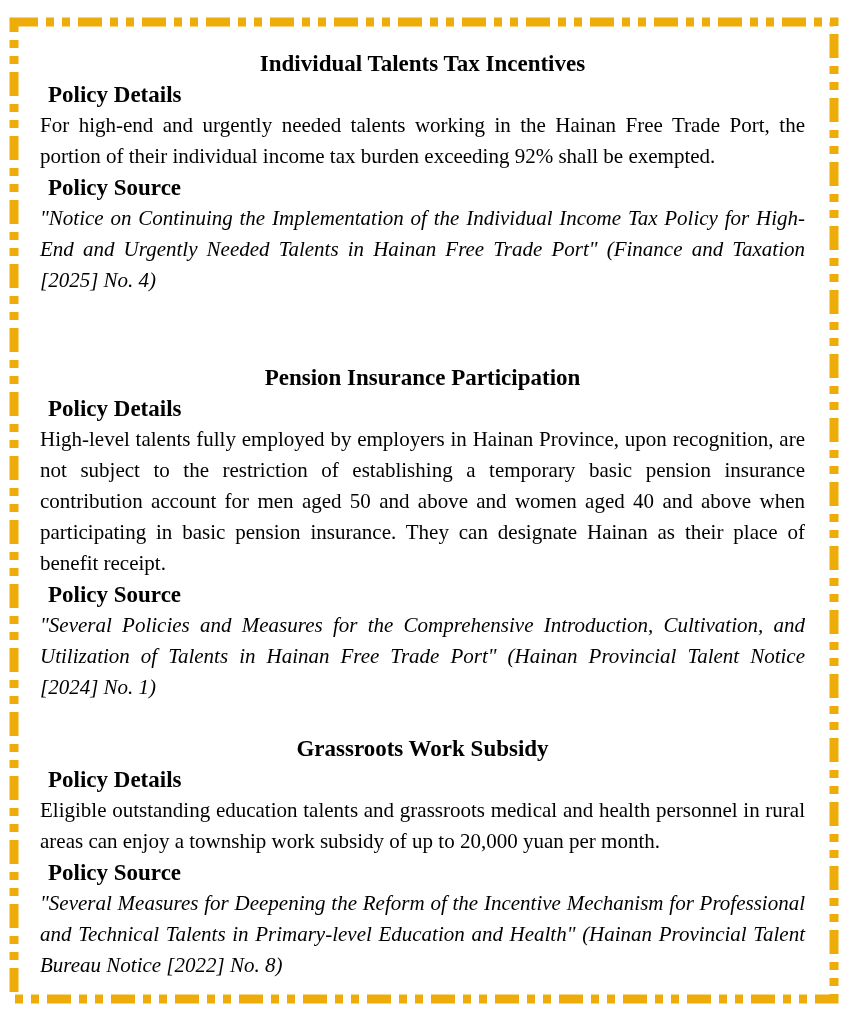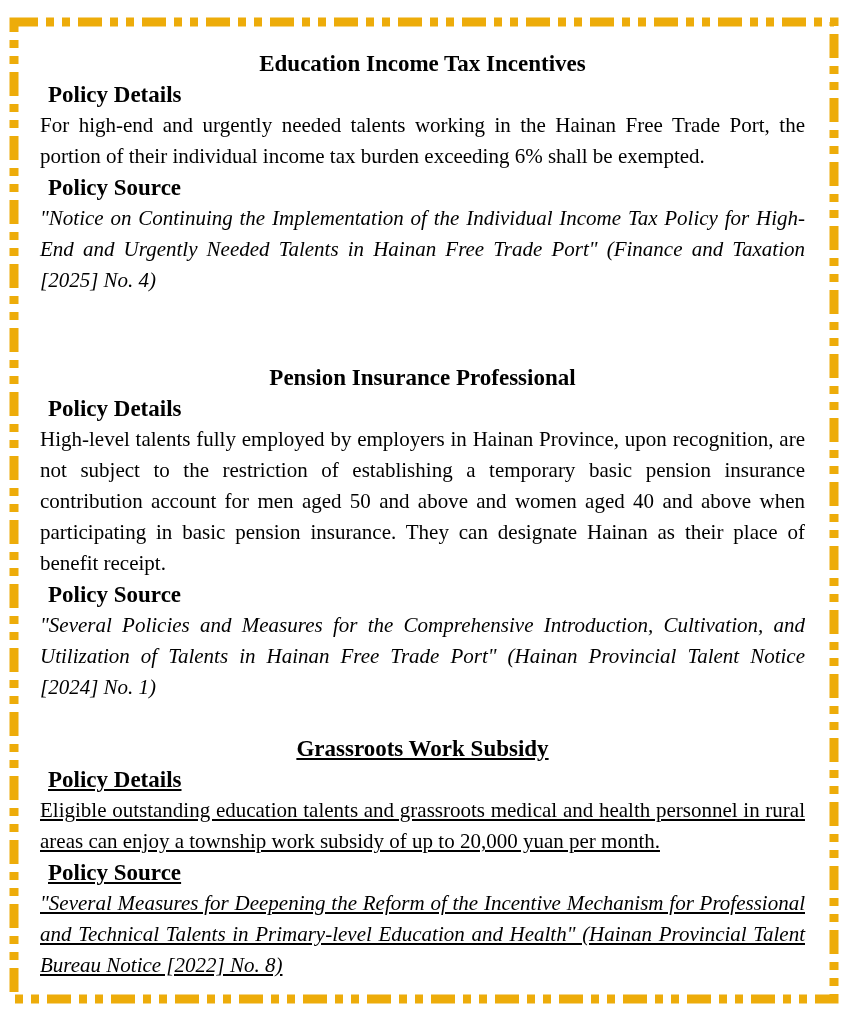--- a/index.html
+++ b/index.html
@@ -23,21 +23,21 @@
     pointer-events: none;
   }
   .content {
     position: absolute;
     left: 40px;
     top: 48px;
     width: 765px;
   }
   .policy-section { width: 100%; }
   .sec-2 { margin-top: 66px; }
-  .sec-3 { margin-top: 30px; text-decoration: underline; }
+  .sec-3 { margin-top: 30px; }
   .section-title {
     font-size: 23px;
     font-weight: bold;
     line-height: 31px;
     text-align: center;
   }
   .field-label {
     font-size: 23px;
     font-weight: bold;
     line-height: 31px;
@@ -56,29 +56,29 @@
 </head>
 <body>
 
 <svg class="border-svg" viewBox="0 0 844 1014" xmlns="http://www.w3.org/2000/svg" aria-hidden="true">
   <rect x="14" y="22" width="820" height="977" fill="none" stroke-width="9" stroke-dasharray="24 8 8 8 8 8" stroke="#EDAC0A"></rect>
 </svg>
 
 <main class="content">
 
   <section class="policy-section sec-1">
-    <h2 class="section-title">Education Income Tax Incentives</h2>
+    <h2 class="section-title">Individual Talents Tax Incentives</h2>
     <h3 class="field-label">Policy Details</h3>
-    <p class="para details">For high-end and urgently needed talents working in the Hainan Free Trade Port, the portion of their individual income tax burden exceeding 6% shall be exempted.</p>
+    <p class="para details">For high-end and urgently needed talents working in the Hainan Free Trade Port, the portion of their individual income tax burden exceeding 92% shall be exempted.</p>
     <h3 class="field-label">Policy Source</h3>
     <p class="para source">"Notice on Continuing the Implementation of the Individual Income Tax Policy for High-End and Urgently Needed Talents in Hainan Free Trade Port" (Finance and Taxation [2025] No. 4)</p>
   </section>
 
   <section class="policy-section sec-2">
-    <h2 class="section-title">Pension Insurance Professional</h2>
+    <h2 class="section-title">Pension Insurance Participation</h2>
     <h3 class="field-label">Policy Details</h3>
     <p class="para details">High-level talents fully employed by employers in Hainan Province, upon recognition, are not subject to the restriction of establishing a temporary basic pension insurance contribution account for men aged 50 and above and women aged 40 and above when participating in basic pension insurance. They can designate Hainan as their place of benefit receipt.</p>
     <h3 class="field-label">Policy Source</h3>
     <p class="para source">"Several Policies and Measures for the Comprehensive Introduction, Cultivation, and Utilization of Talents in Hainan Free Trade Port" (Hainan Provincial Talent Notice [2024] No. 1)</p>
   </section>
 
   <section class="policy-section sec-3">
     <h2 class="section-title">Grassroots Work Subsidy</h2>
     <h3 class="field-label">Policy Details</h3>
     <p class="para details">Eligible outstanding education talents and grassroots medical and health personnel in rural areas can enjoy a township work subsidy of up to 20,000 yuan per month.</p>

